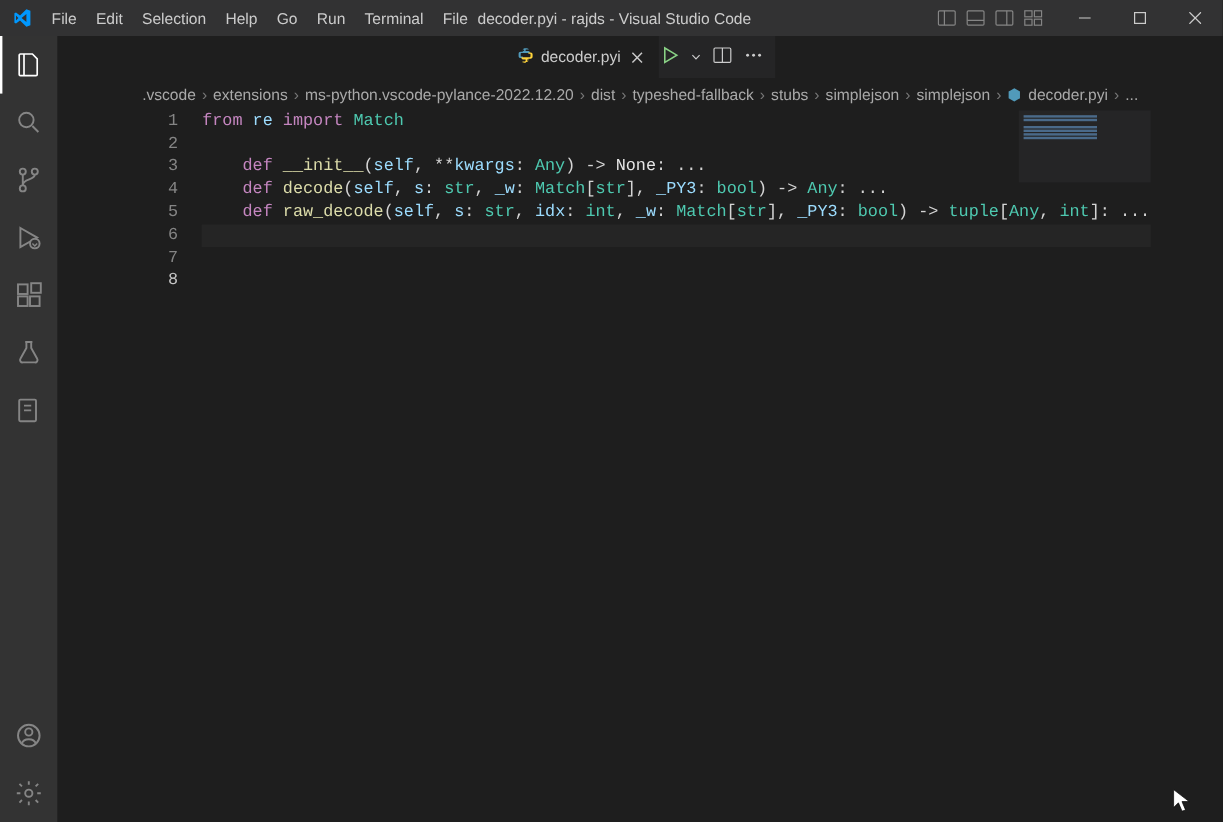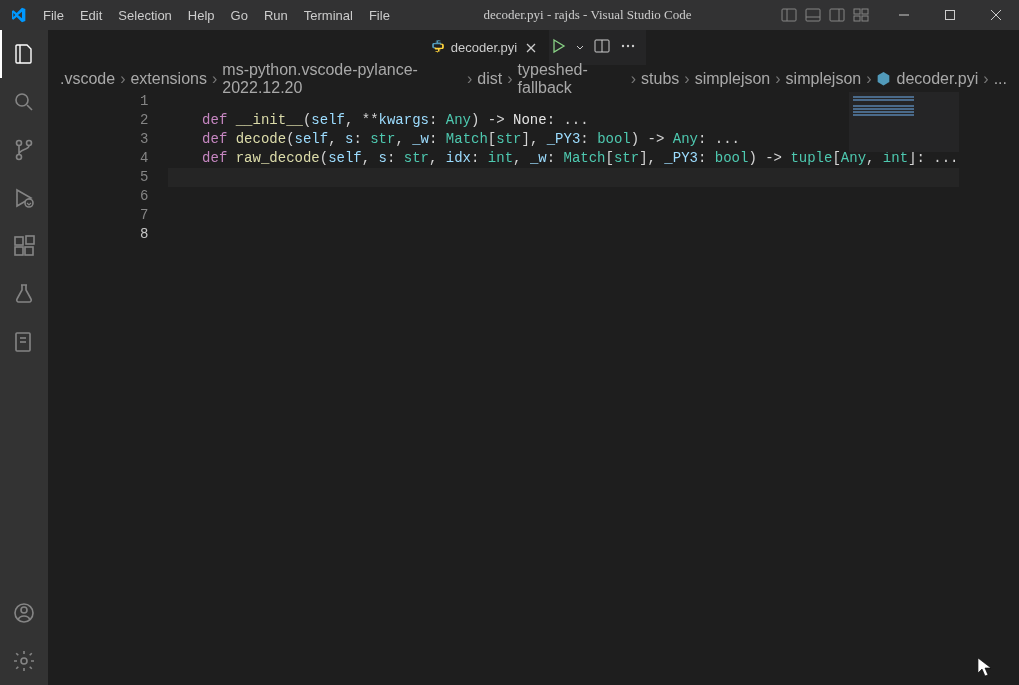--- a/index.html
+++ b/index.html
@@ -33,23 +33,21 @@
 .menu-item {
   padding: 0 8px;
   height: 30px;
   display: flex;
   align-items: center;
   color: #cccccc;
   cursor: pointer;
 }
 .titlebar-center {
   flex: 1;
-  text-align: center;
   color: #cccccc;
-  font-family: Liberation Serif, serif;
 }
 .titlebar-right {
   display: flex;
   align-items: center;
 }
 .layout-btn {
   width: 22px;
   height: 22px;
   display: flex;
   align-items: center;
@@ -129,21 +127,21 @@
   align-items: center;
   gap: 10px;
   padding-right: 10px;
 }
 .tab-action { cursor: pointer; color: #cccccc; }
 .breadcrumbs {
   height: 27px;
   display: flex;
   align-items: center;
   padding: 0 12px;
-  font-size: 16px;
+  font-size: 13px;
   color: #a9a9a9;
   gap: 2px;
 }
 .crumb { cursor: pointer; }
 .chev { color: #777; padding: 0 3px; }
 .file-ico { color: #519aba; margin-right: 4px; }
 .editor-split { flex: 1; display: flex; position: relative; }
 .code-area {
   flex: 1;
   display: flex;
@@ -389,20 +387,21 @@
             <div class="gline">1</div>
             <div class="gline">2</div>
             <div class="gline">3</div>
             <div class="gline">4</div>
             <div class="gline">5</div>
             <div class="gline">6</div>
             <div class="gline">7</div>
             <div class="gline current">8</div>
           </div>
         <div class="code" id="code">
+            <div class="line"><span class="kw">from</span><span class="txt"> </span><span class="id">re</span><span class="txt"> </span><span class="kw">import</span><span class="txt"> </span><span class="cls">Match</span></div>
             <div class="line"></div>
             <div class="line"><span class="txt">    </span><span class="kw">def</span><span class="txt"> </span><span class="fn">__init__</span><span class="punc">(</span><span class="var">self</span><span class="punc">, **</span><span class="var">kwargs</span><span class="punc">: </span><span class="cls">Any</span><span class="punc">) -&gt; </span><span class="const">None</span><span class="punc">: ...</span></div>
             <div class="line"><span class="txt">    </span><span class="kw">def</span><span class="txt"> </span><span class="fn">decode</span><span class="punc">(</span><span class="var">self</span><span class="punc">, </span><span class="var">s</span><span class="punc">: </span><span class="cls">str</span><span class="punc">, </span><span class="var">_w</span><span class="punc">: </span><span class="cls">Match</span><span class="punc">[</span><span class="cls">str</span><span class="punc">], </span><span class="var">_PY3</span><span class="punc">: </span><span class="cls">bool</span><span class="punc">) -&gt; </span><span class="cls">Any</span><span class="punc">: ...</span></div>
             <div class="line"><span class="txt">    </span><span class="kw">def</span><span class="txt"> </span><span class="fn">raw_decode</span><span class="punc">(</span><span class="var">self</span><span class="punc">, </span><span class="var">s</span><span class="punc">: </span><span class="cls">str</span><span class="punc">, </span><span class="var">idx</span><span class="punc">: </span><span class="cls">int</span><span class="punc">, </span><span class="var">_w</span><span class="punc">: </span><span class="cls">Match</span><span class="punc">[</span><span class="cls">str</span><span class="punc">], </span><span class="var">_PY3</span><span class="punc">: </span><span class="cls">bool</span><span class="punc">) -&gt; </span><span class="cls">tuple</span><span class="punc">[</span><span class="cls">Any</span><span class="punc">, </span><span class="cls">int</span><span class="punc">]: ...</span></div>
             <div class="line current"></div>
           </div>
       </div>
       <div class="minimap">
         <div class="mini-line"></div>
           <div class="mini-line"></div>

